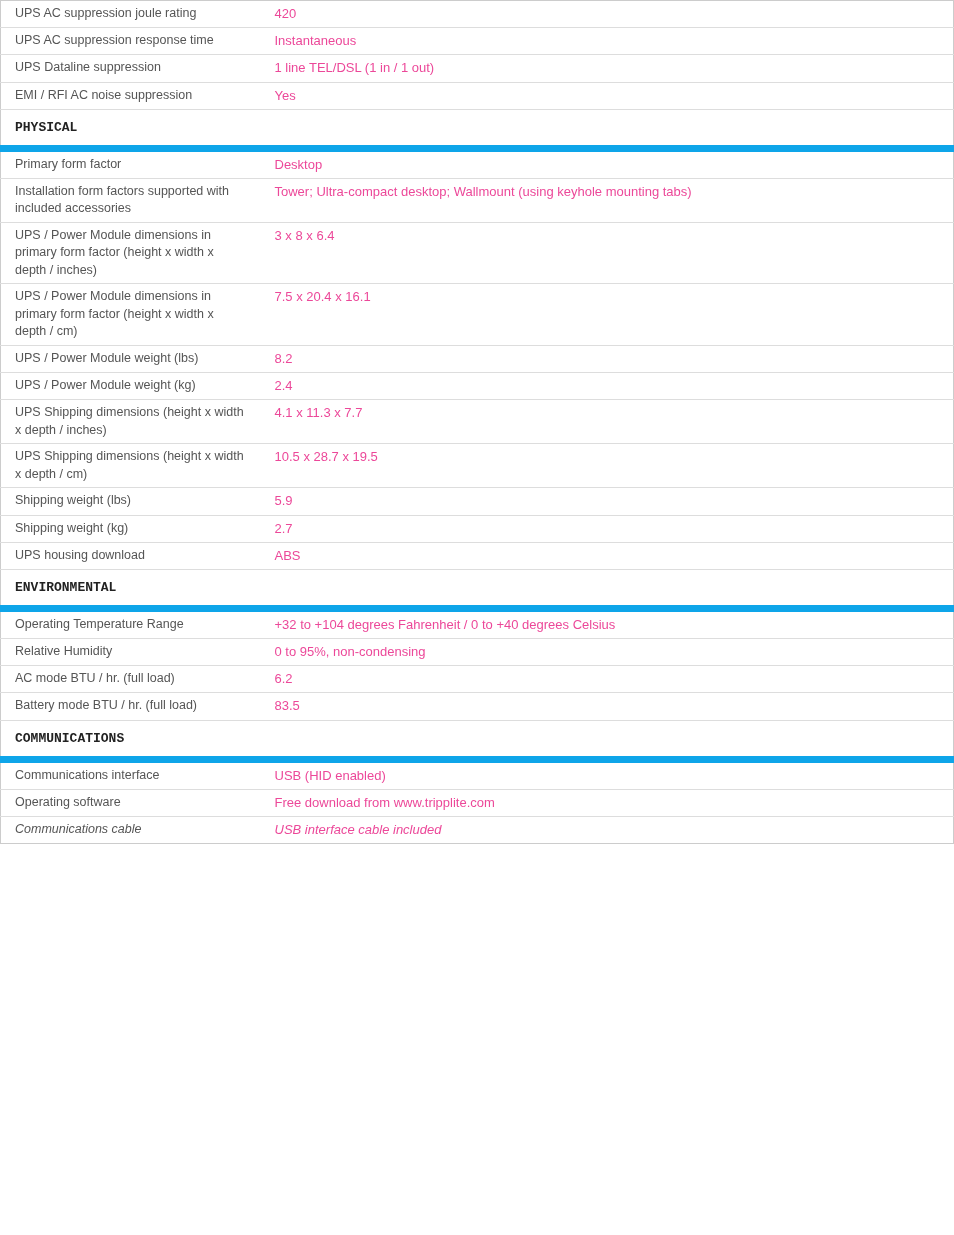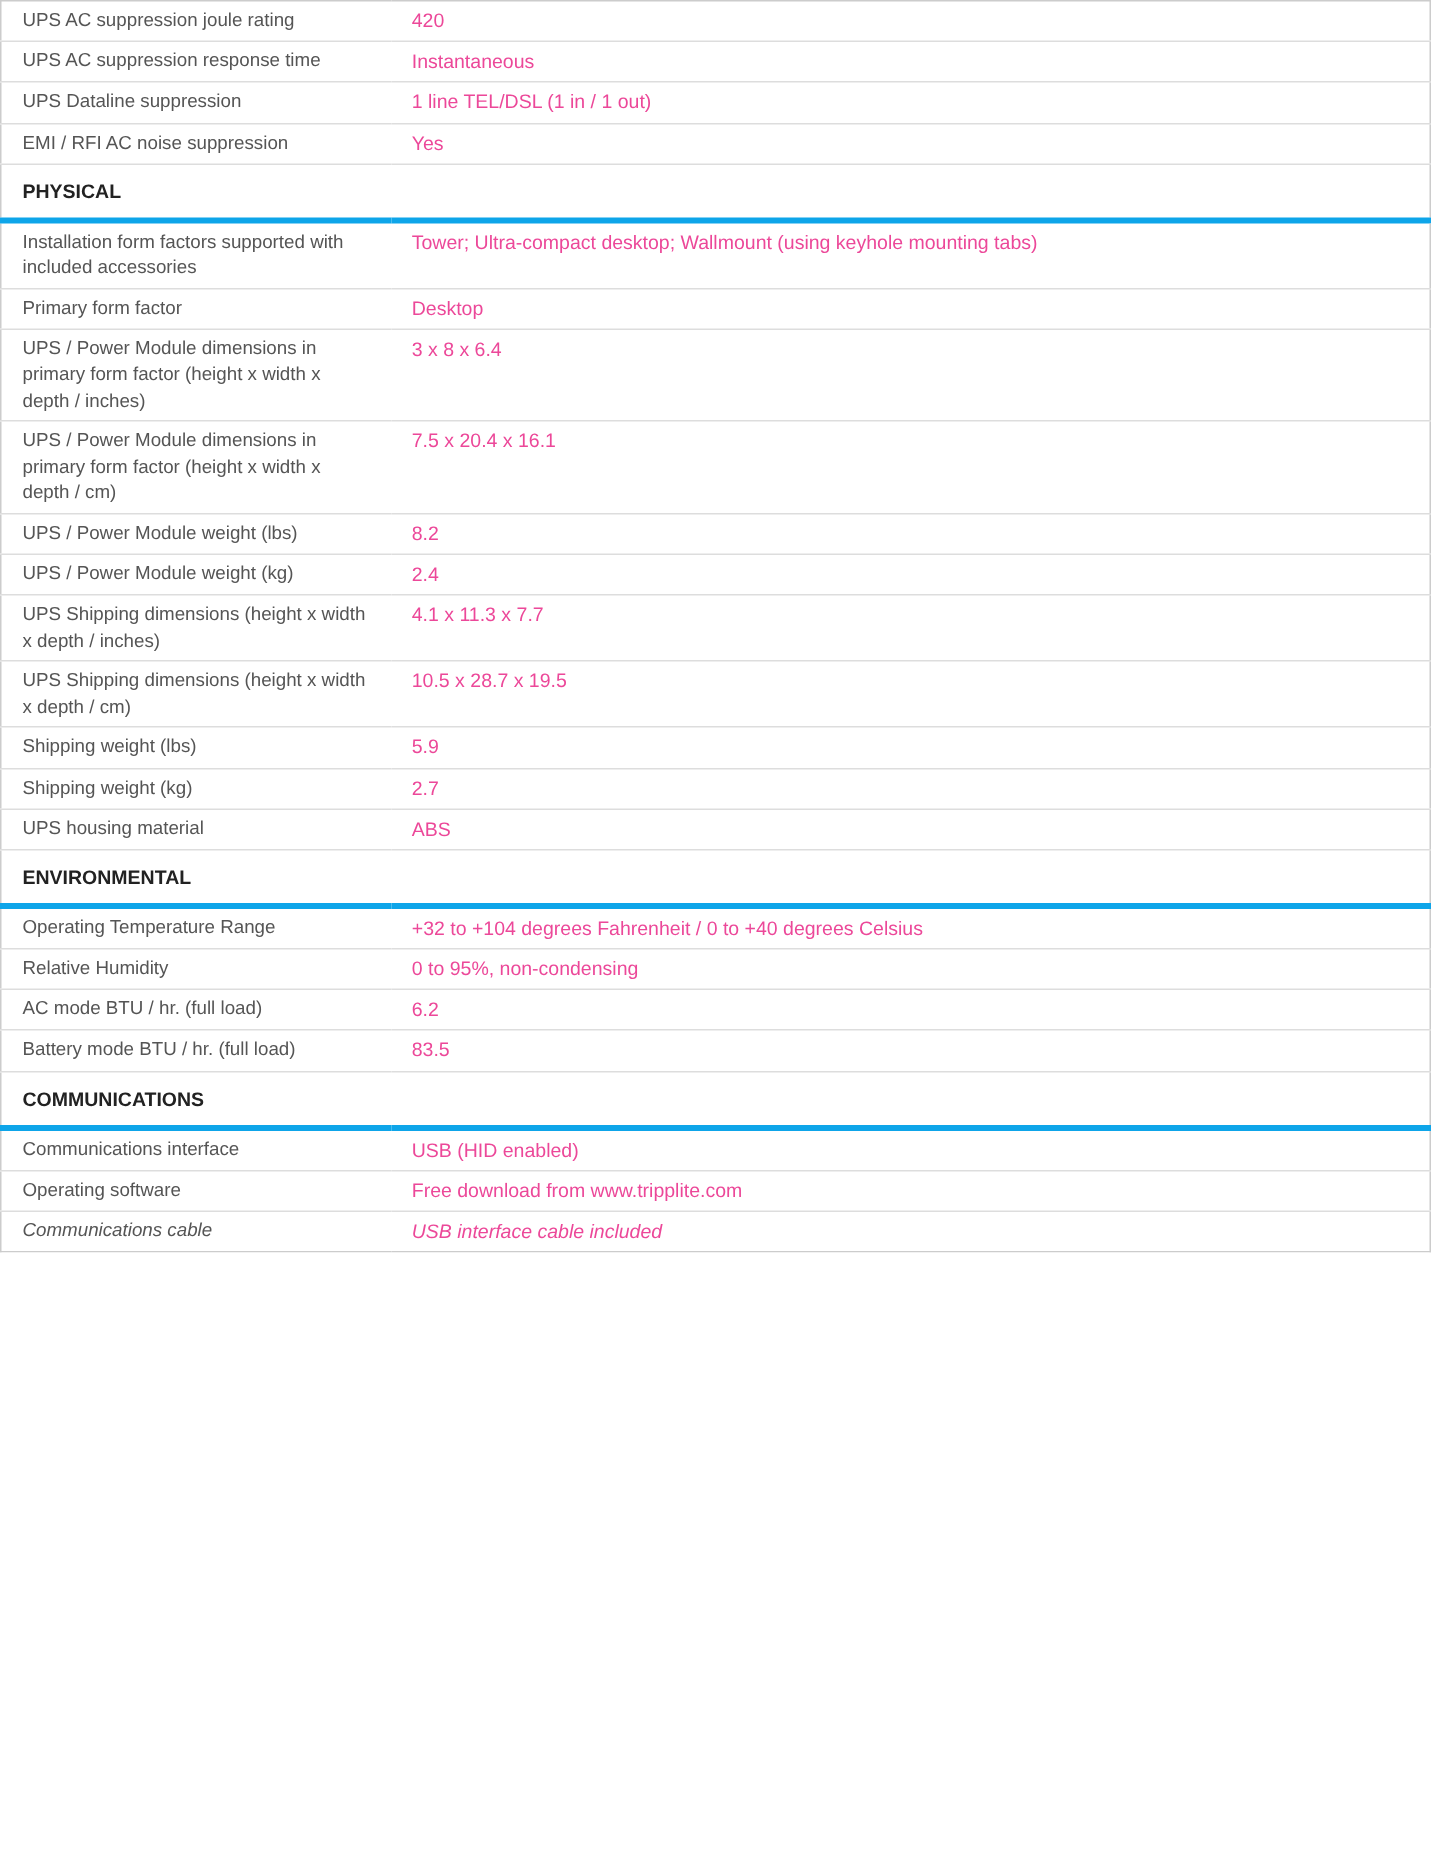--- a/index.html
+++ b/index.html
@@ -34,22 +34,23 @@
       color: #ec4899;
       font-size: 13px;
       line-height: 1.4;
     }
     .section-header td {
       background: #fff;
       font-weight: bold;
       font-size: 13px;
       color: #222;
       padding: 10px 14px;
-      border-bottom: 4px solid #0ea5e9;
+      border-bottom: 7px solid #0ea5e9;
       border-top: 1px solid #ccc;
+      font-family: Liberation Mono, monospace;
     }
   </style>
 </head>
 <body>
 
 <table class="spec-table">
   <tbody id="spec-tbody">
       <tr>
         <td class="label-col">UPS AC suppression joule rating</td>
         <td class="value-col">420</td>
@@ -63,26 +64,26 @@
         <td class="value-col">1 line TEL/DSL (1 in / 1 out)</td>
       </tr>
       <tr>
         <td class="label-col">EMI / RFI AC noise suppression</td>
         <td class="value-col">Yes</td>
       </tr>
       <tr class="section-header">
         <td colspan="2">PHYSICAL</td>
       </tr>
       <tr>
+        <td class="label-col">Primary form factor</td>
+        <td class="value-col">Desktop</td>
+      </tr>
+      <tr>
         <td class="label-col">Installation form factors supported with included accessories</td>
         <td class="value-col">Tower; Ultra-compact desktop; Wallmount (using keyhole mounting tabs)</td>
-      </tr>
-      <tr>
-        <td class="label-col">Primary form factor</td>
-        <td class="value-col">Desktop</td>
       </tr>
       <tr>
         <td class="label-col">UPS / Power Module dimensions in primary form factor (height x width x depth / inches)</td>
         <td class="value-col">3 x 8 x 6.4</td>
       </tr>
       <tr>
         <td class="label-col">UPS / Power Module dimensions in primary form factor (height x width x depth / cm)</td>
         <td class="value-col">7.5 x 20.4 x 16.1</td>
       </tr>
       <tr>
@@ -103,21 +104,21 @@
       </tr>
       <tr>
         <td class="label-col">Shipping weight (lbs)</td>
         <td class="value-col">5.9</td>
       </tr>
       <tr>
         <td class="label-col">Shipping weight (kg)</td>
         <td class="value-col">2.7</td>
       </tr>
       <tr>
-        <td class="label-col">UPS housing material</td>
+        <td class="label-col">UPS housing download</td>
         <td class="value-col">ABS</td>
       </tr>
       <tr class="section-header">
         <td colspan="2">ENVIRONMENTAL</td>
       </tr>
       <tr>
         <td class="label-col">Operating Temperature Range</td>
         <td class="value-col">+32 to +104 degrees Fahrenheit / 0 to +40 degrees Celsius</td>
       </tr>
       <tr>

